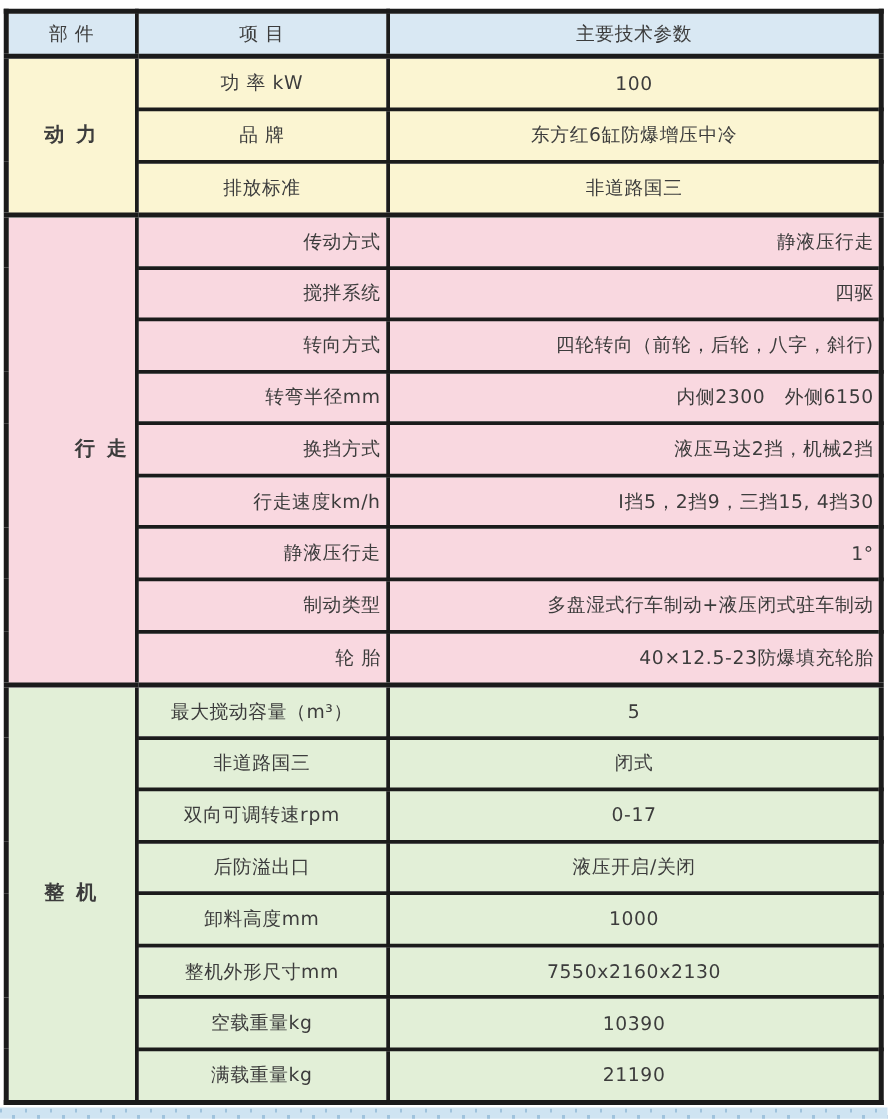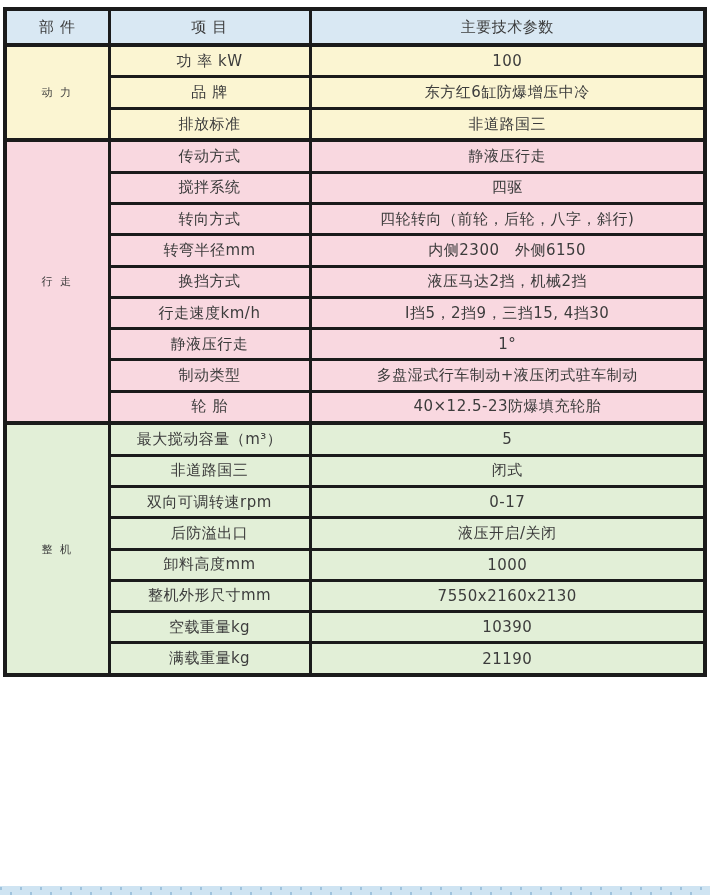--- a/index.html
+++ b/index.html
@@ -5,45 +5,45 @@
   html,body { margin:0; padding:0; }
   body {
     width:710px; height:895px; background:#ffffff;
     font-family:"DejaVu Sans","Liberation Sans",sans-serif;
     position:relative; overflow:hidden;
   }
   .page { position:absolute; inset:0; }
 
   table.spec-table {
     position:absolute; left:3px; top:7px;
-    width:704px; height:670px;
+    width:704px; height:877px;
     border-collapse:collapse; table-layout:fixed;
     border:4px solid var(--c-border,#1b1b1b);
   }
   col.c1 { width:104px; }
   col.c2 { width:201px; }
   col.c3 { width:auto; }
 
   td {
     border:3px solid var(--c-border,#1b1b1b);
     text-align:center; vertical-align:middle;
     font-size:15px; color:#3c3c3c;
     padding:0 4px;
     letter-spacing:0.5px;
     overflow:hidden; white-space:nowrap;
   }
   tr.header-row { height:36px; }
   tr.header-row td { background:var(--c-header_bg,#d9e8f3); }
 
   tr.sec-power   td { background:var(--c-power_bg,#fbf5d2); }
-  tr.sec-travel  td { background:var(--c-travel_bg,#f9d8e0); }
+  tr.sec-travel  td { background:var(--c-travel_bg,#f9d8e0);text-align:right; }
   tr.sec-machine td { background:var(--c-machine_bg,#e2efd7);margin-left:21px; }
   tr.sec-start td { border-top-width:4px; }
 
-  td.sec-label { font-size:11px; letter-spacing:2px; }
+  td.sec-label { font-size:16px; letter-spacing:2px;font-weight:bold; }
 
   .bottom-strip {
     position:absolute; left:0; right:0; bottom:0; height:9px;
     background-color:var(--c-strip_bg,#cfe4f2);
     background-image:
       repeating-linear-gradient(90deg, var(--c-strip_dash,#9fc3dd) 0 2px, transparent 2px 20px),
       repeating-linear-gradient(90deg, transparent 0 10px, var(--c-strip_dash,#9fc3dd) 10px 12px, transparent 12px 20px);
     background-size:100% 3px,100% 3px;
     background-position:0 1px,0 6px;
     background-repeat:no-repeat,no-repeat;

